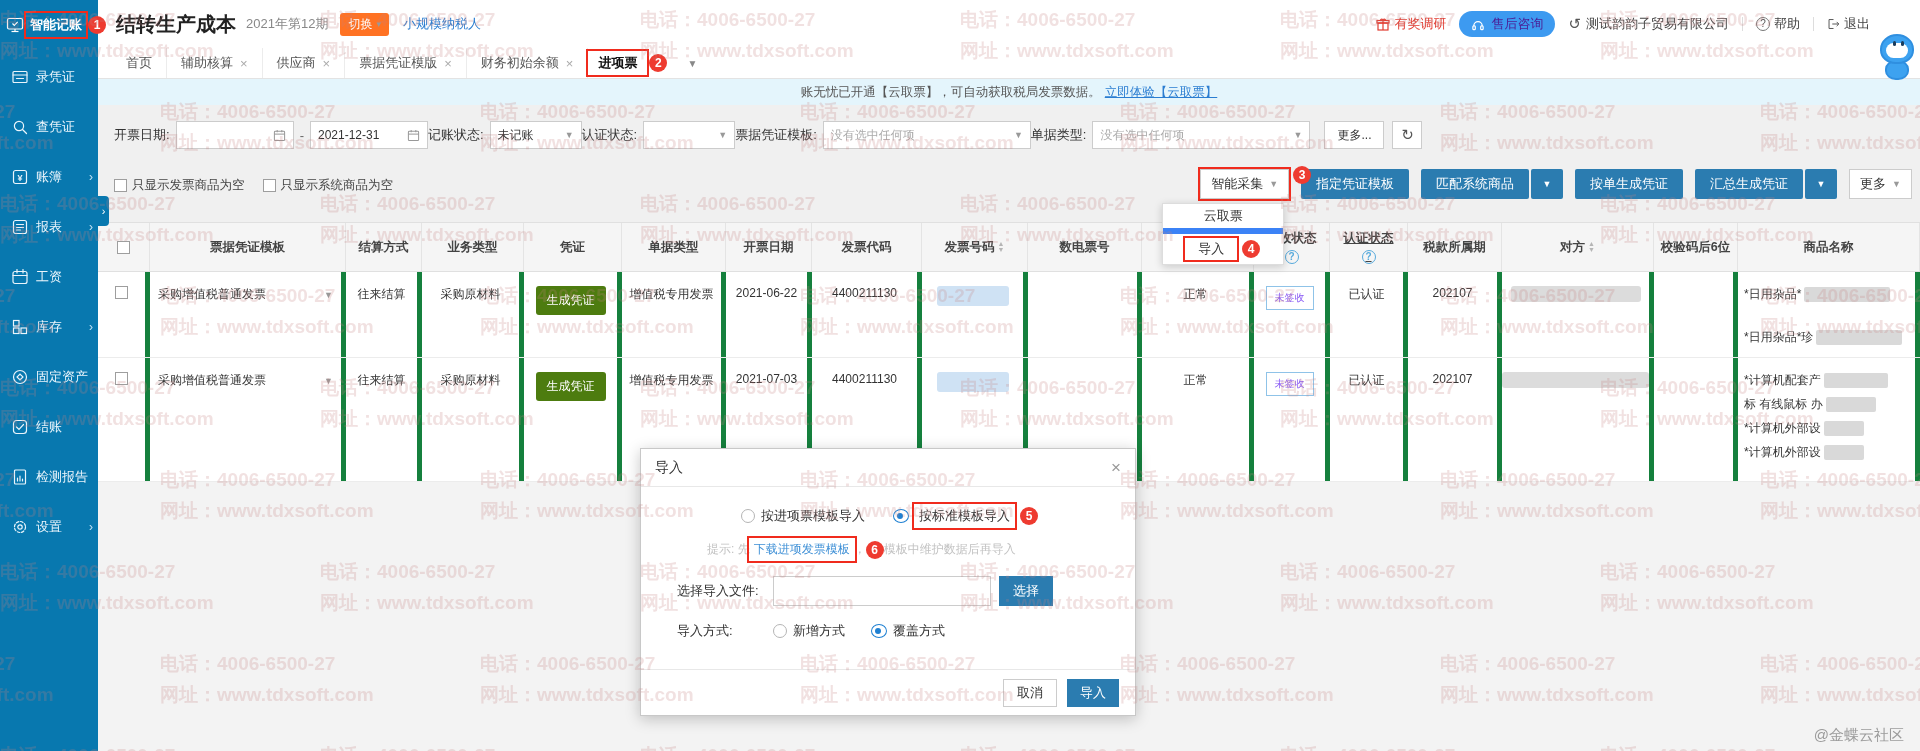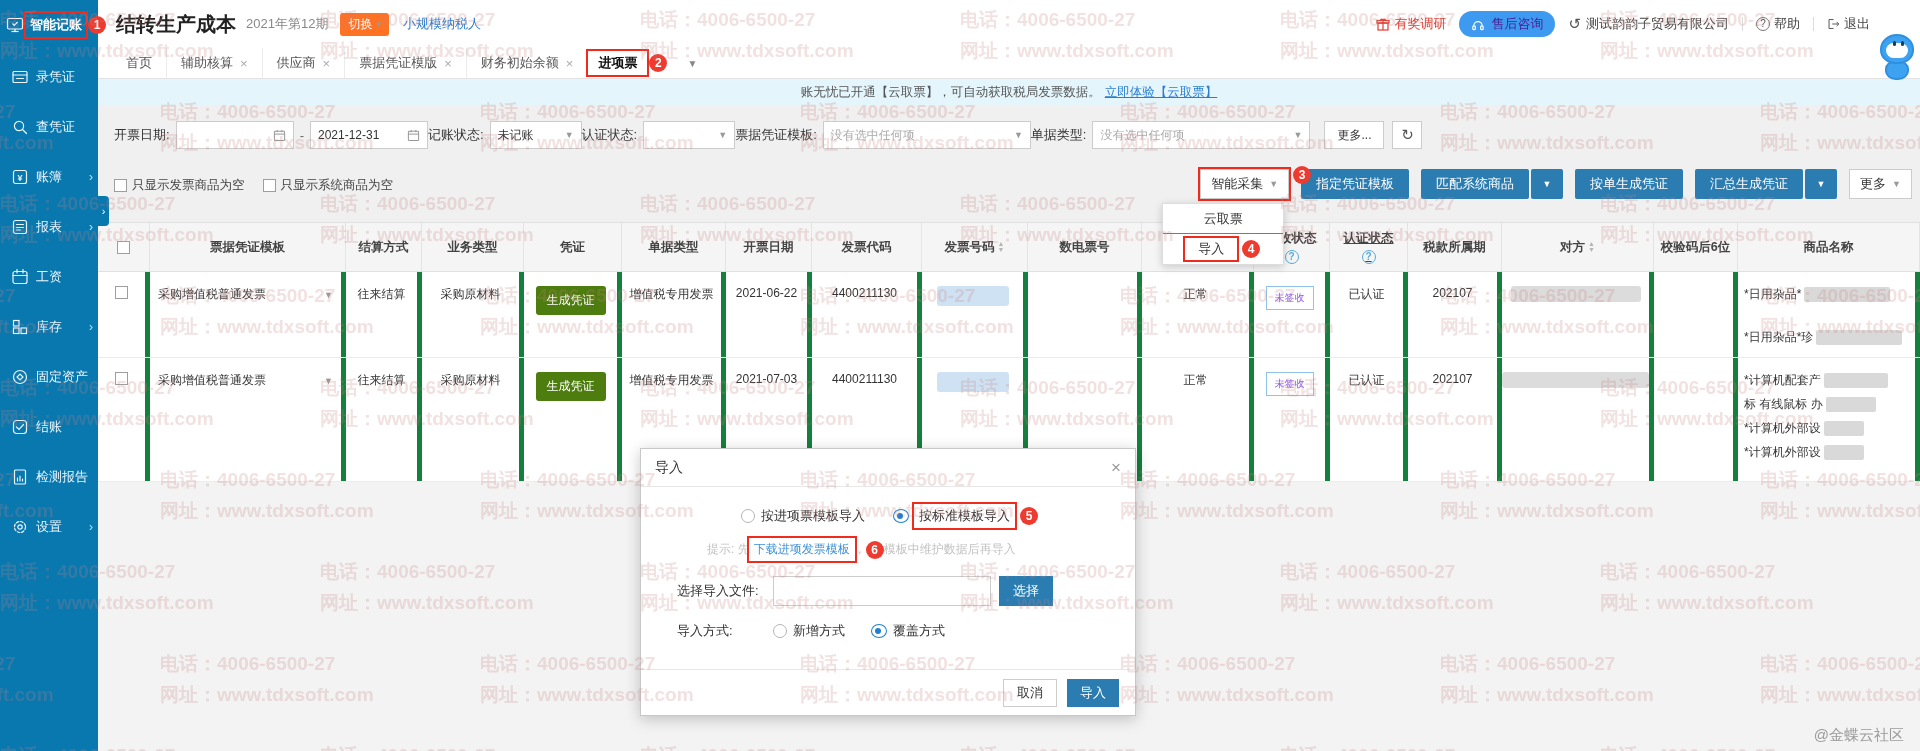--- a/index.html
+++ b/index.html
@@ -68,21 +68,21 @@
 .toolbar{position:absolute;right:8px;top:64px;display:flex;gap:12px;align-items:flex-start}
 .btn-group{display:flex;gap:2px}
 .btn-blue{height:30px;background:#2b7cb0;color:#fff;font-size:13px;display:flex;align-items:center;padding:0 15px;border-radius:2px;cursor:pointer;white-space:nowrap}
 .btn-caret{width:32px;padding:0;justify-content:center;font-size:9px}
 .btn-white{height:30px;background:#fff;border:1px solid #ccc;color:#333;font-size:13px;padding:0 10px;display:flex;align-items:center;gap:6px;cursor:pointer;white-space:nowrap}
 .sc-wrap{position:relative}
 .sc-btn{outline:2px solid #f02b1d}
 .sc-badge{position:absolute;right:-22px;top:-3px}
 .menu{position:absolute;top:34px;left:-38px;width:122px;background:#fff;border:1px solid #ddd;box-shadow:0 2px 8px rgba(0,0,0,.18);z-index:12}
 .menu-item{height:30px;display:flex;align-items:center;justify-content:center;font-size:13px;color:#333;cursor:pointer;gap:6px}
-.menu-item:first-child{border-bottom:1px solid #3b82f6}
+.menu-item:first-child{border-bottom:6px solid #3b82f6}
 .mi-imp{padding:1px 12px}
 
 .table-wrap{position:absolute;top:222px;left:0;right:0;background:#fff}
 .thead{display:flex;background:#f5f5f5;border-top:1px solid #e0e0e0;border-bottom:1px solid #e0e0e0;height:50px}
 .th{display:flex;flex-direction:column;align-items:center;justify-content:center;font-size:12.5px;font-weight:bold;color:#444;border-right:1px solid #e4e4e4;gap:3px;overflow:hidden}
 .th-line{display:flex;align-items:center;white-space:nowrap}
 .sort{display:inline-flex;flex-direction:column;line-height:6px;font-size:7px;color:#b5b5b5;margin-left:3px;cursor:pointer}
 .help{width:14px;height:14px;border:1px solid #57aadc;color:#57aadc;border-radius:50%;font-size:10px;line-height:12px;text-align:center;cursor:pointer}
 .tr{display:flex;background:#fff;border-bottom:1px solid #ececec}
 .td{border-right:5px solid #15803d;padding-top:14px;display:flex;justify-content:center;align-items:flex-start;font-size:12px;color:#333;overflow:hidden}

